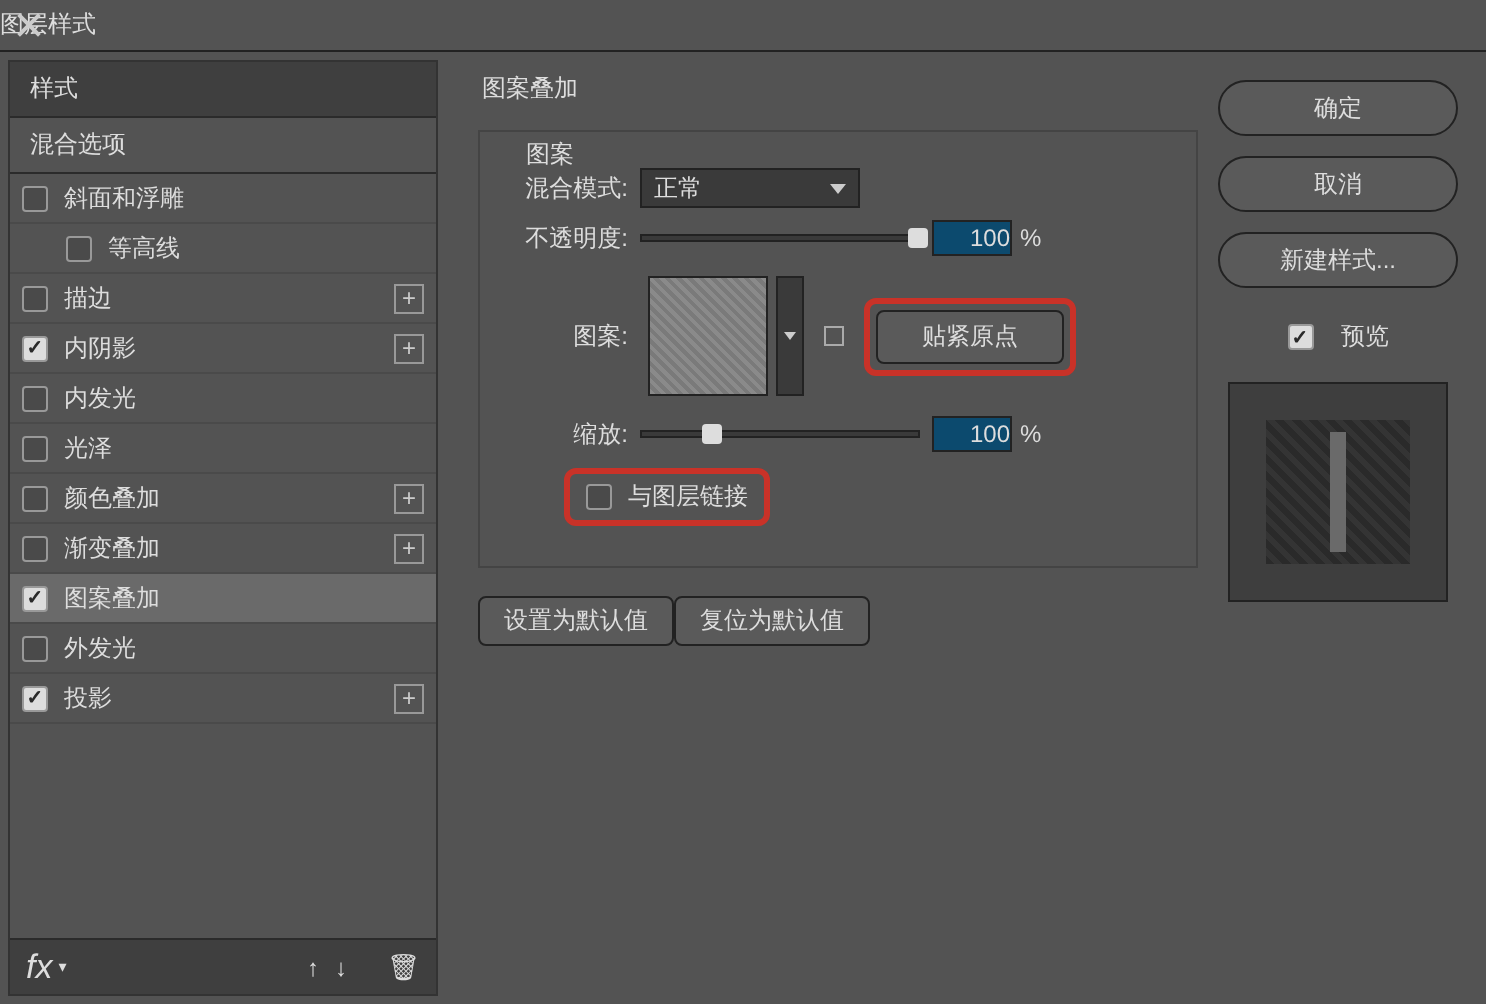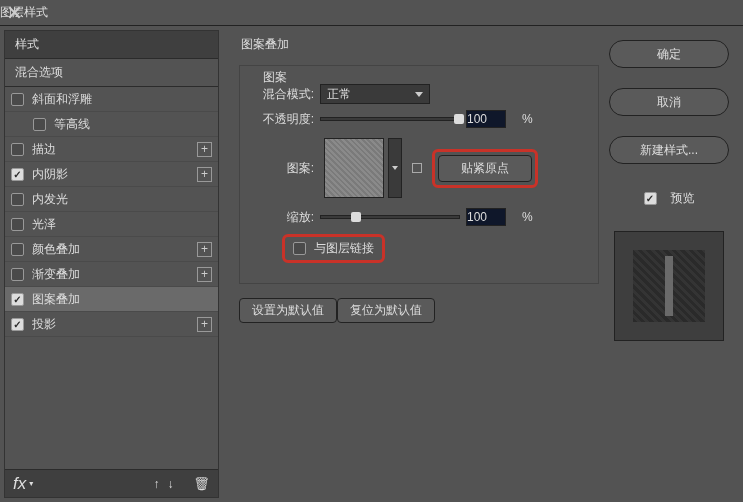--- a/index.html
+++ b/index.html
@@ -25,34 +25,34 @@
 .trash{margin-left:12px;font-size:13px;}
 .mid{flex:1;padding:6px 10px 6px 20px;position:relative;}
 .group{position:relative;border:1px solid #444;padding:12px 12px 16px 12px;margin-top:10px;}
 .group-title{position:absolute;top:-10px;left:19px;background:#535353;padding:0 4px;margin-top:13px;}
 .fld{display:flex;align-items:center;margin:6px 0;}
 .lbl{width:62px;text-align:right;margin-right:6px;}
 .select{width:110px;height:20px;background:#3a3a3a;border:1px solid #222;display:flex;align-items:center;padding:0 6px;position:relative;}
 .select::after{content:"";position:absolute;right:6px;top:7px;border-left:4px solid transparent;border-right:4px solid transparent;border-top:5px solid #ccc;}
 .slider{flex:1;height:4px;background:#3a3a3a;position:relative;margin-right:6px;max-width:140px;border:1px solid #222;}
 .thumb{position:absolute;top:-4px;width:10px;height:10px;background:#ddd;border-radius:2px;transform:translateX(-50%);}
-.num{width:40px;height:18px;background:#0f172a;border:1px solid #222;text-align:left;line-height:16px;margin-right:16px;}
+.num{width:40px;height:18px;background:#0c4a6e;border:1px solid #222;text-align:right;line-height:16px;margin-right:4px;}
 .pct{}
 .swatch-row{display:flex;align-items:center;margin:10px 0;}
 .swatch{width:60px;height:60px;background:repeating-linear-gradient(45deg,#8a8a8a,#8a8a8a 2px,#7a7a7a 2px,#7a7a7a 4px);border:1px solid #222;margin:0 4px;}
 .swatch-wrap{position:relative;display:flex;}
 .swatch-dd{width:14px;background:#3a3a3a;border:1px solid #222;display:flex;align-items:center;justify-content:center;}
 .swatch-dd::after{content:"";border-left:3px solid transparent;border-right:3px solid transparent;border-top:4px solid #ccc;}
 .snap{width:10px;height:10px;border:1px solid #aaa;margin:0 10px;}
 .btn{border:1px solid #222;background:#5a5a5a;padding:4px 14px;border-radius:10px;cursor:pointer;font-family:Liberation Mono, monospace;}
 .btn.sm{border-radius:4px;padding:3px 12px;}
 .redbox{border:3px solid #c93228;border-radius:6px;padding:3px;}
 .link-row{display:flex;align-items:center;margin:8px 0 4px 30px;}
 .btnrow{display:flex;gap:0;margin-top:14px;}
-.right{width:130px;padding:10px 10px 0 0;display:flex;flex-direction:column;align-items:stretch;gap:20px;}
+.right{width:130px;padding:10px 10px 0 0;display:flex;flex-direction:column;align-items:stretch;gap:10px;}
 .rbtn{height:28px;border:1px solid #222;background:#5a5a5a;border-radius:14px;display:flex;align-items:center;justify-content:center;cursor:pointer;}
 .preview-ck{display:flex;align-items:center;justify-content:center;gap:6px;margin-top:6px;}
 .preview-box{width:110px;height:110px;background:#3e3e3e;border:1px solid #222;margin:4px auto 0;display:flex;align-items:center;justify-content:center;}
 .preview-inner{width:72px;height:72px;background:repeating-linear-gradient(45deg,#2a2a2a,#2a2a2a 3px,#343434 3px,#343434 6px);position:relative;}
 .preview-inner::after{content:"";position:absolute;left:32px;top:6px;width:8px;height:60px;background:#6a6a6a;}
 .sect-title{padding:0 0 2px 2px;}
 </style>
 </head>
 <body>
 
@@ -103,20 +103,24 @@
           <div class="row">
             <div class="cb"></div>
             <span>渐变叠加</span>
             <div class="plus">+</div>
           </div>
           <div class="row active">
             <div class="cb checked"></div>
             <span>图案叠加</span>
           </div>
           <div class="row">
+            <div class="cb"></div>
+            <span>外发光</span>
+          </div>
+          <div class="row">
             <div class="cb checked"></div>
             <span>投影</span>
             <div class="plus">+</div>
           </div>
         </div>
       <div class="left-foot">
         <span class="fx">fx</span>
           <span class="fx-dot">▾</span>
         <div class="updn">
           <span>↑</span>

